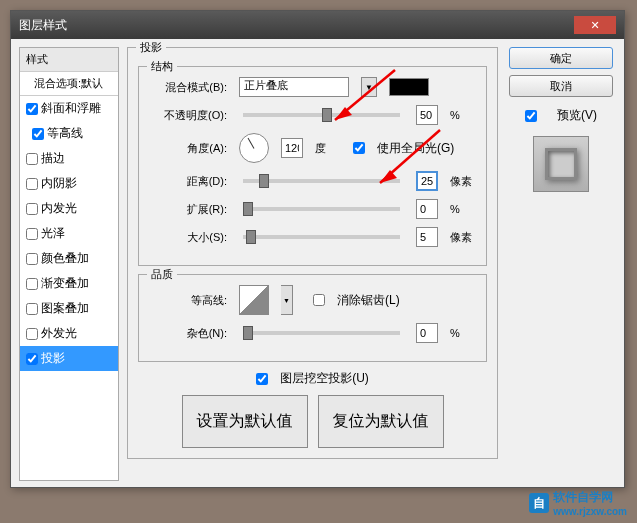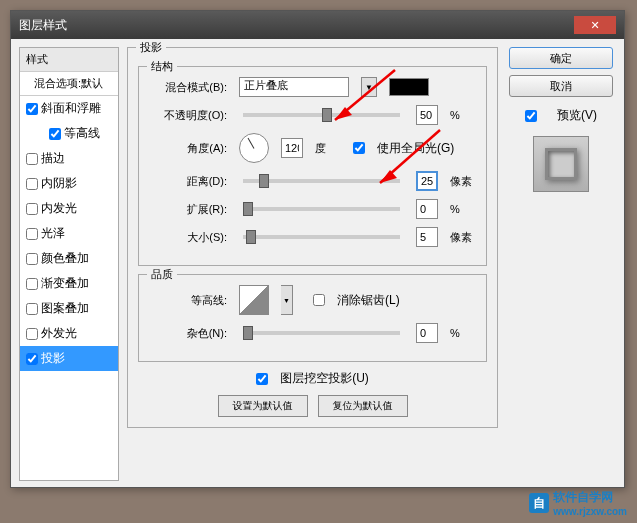--- a/index.html
+++ b/index.html
@@ -8,40 +8,40 @@
 .titlebar{background:linear-gradient(#5a5a5a,#3a3a3a);color:#fff;padding:5px 8px;display:flex;justify-content:space-between;align-items:center;height:28px}
 .titlebar-text{font-size:12px}
 .close-btn{background:#c94b3f;color:#fff;border:none;width:42px;height:18px;font-size:11px;cursor:pointer}
 .dialog-body{display:flex;padding:8px;gap:8px;height:450px}
 .left-panel{width:100px;border:1px solid #aaa;background:#fff}
 .left-header{background:#e8e8e8;padding:4px 6px;border-bottom:1px solid #ccc;font-size:11px}
 .left-sub{padding:4px 14px;border-bottom:1px solid #ccc;font-size:11px;background:#fff}
 .left-list{list-style:none}
 .left-item{padding:4px 6px;display:flex;align-items:center;gap:3px;font-size:11px;cursor:pointer}
 .left-item.selected{background:#3399ff;color:#fff}
-.left-item.indent{padding-left:29px}
+.left-item.indent{padding-left:12px}
 .chk{width:12px;height:12px}
 .center{flex:1;display:flex;flex-direction:column;gap:6px}
 .fset{border:1px solid #aaa;padding:10px 10px 10px 10px;position:relative}
 .fset-legend{position:absolute;top:-8px;left:8px;background:#f0f0f0;padding:0 4px;font-size:11px}
 .row{display:flex;align-items:center;gap:12px;margin-bottom:8px}
 .lbl{width:78px;text-align:right;font-size:11px}
 .combo{width:110px;height:20px;border:1px solid #888;background:#fff;padding:0 4px;font-size:11px}
 .combo-arrow{width:16px;height:20px;border:1px solid #888;background:#e0e0e0;display:inline-flex;align-items:center;justify-content:center;font-size:8px;cursor:pointer}
 .swatch{width:40px;height:18px;background:#000;border:1px solid #888;cursor:pointer}
 .slider{flex:1;height:4px;background:#ccc;position:relative;margin:0 4px}
 .slider-thumb{position:absolute;width:10px;height:14px;background:#888;border:1px solid #555;top:-5px}
 .numbox{width:22px;height:20px;border:1px solid #888;padding:0 3px;text-align:left;font-size:11px}
 .numbox.hl{border:2px solid #4a90d9}
 .unit{font-size:11px;width:26px}
 .angle-dial{width:30px;height:30px;border:1px solid #888;border-radius:50%;background:#fff;position:relative}
 .angle-dial::after{content:"";position:absolute;width:12px;height:1px;background:#333;top:50%;left:50%;transform-origin:left;transform:rotate(-120deg)}
 .contour-sw{width:30px;height:30px;border:1px solid #888;background:linear-gradient(135deg,#fff 0%,#fff 49%,#888 50%,#888 100%);cursor:pointer}
 .contour-arrow{width:12px;height:30px;border:1px solid #888;border-left:none;background:#e0e0e0;display:flex;align-items:center;justify-content:center;font-size:7px}
-.btn{background:#e8e8e8;border:1px solid #888;padding:3px 14px;font-size:10px;cursor:pointer}
+.btn{background:#e8e8e8;border:1px solid #888;padding:15px 14px;font-size:16px;cursor:pointer}
 .right-col{width:110px;display:flex;flex-direction:column;gap:6px;align-items:center}
 .rbtn{width:104px;height:22px;background:linear-gradient(#fafafa,#e0e0e0);border:1px solid #888;border-radius:3px;font-size:11px;cursor:pointer}
 .rbtn.primary{border:1px solid #4a90d9}
 .preview-row{display:flex;align-items:center;gap:20px;font-size:11px;margin-top:4px}
 .preview-box{width:56px;height:56px;border:1px solid #888;background:linear-gradient(#d0d0d0,#b0b0b0);display:flex;align-items:center;justify-content:center;margin-top:6px}
 .preview-inner{width:32px;height:32px;border:3px solid #888;background:#ccc;box-shadow:inset 2px 2px 4px #666,2px 2px 6px rgba(0,0,0,0.4)}
 .arrow{position:absolute;pointer-events:none}
 .arrow-line{stroke:#e00;stroke-width:2.5;fill:none}
 .arrow-head{fill:#e00}
 .watermark{position:absolute;bottom:6px;right:10px;font-size:16px;color:#1b7fc4;font-weight:bold;display:flex;align-items:center;gap:4px}

